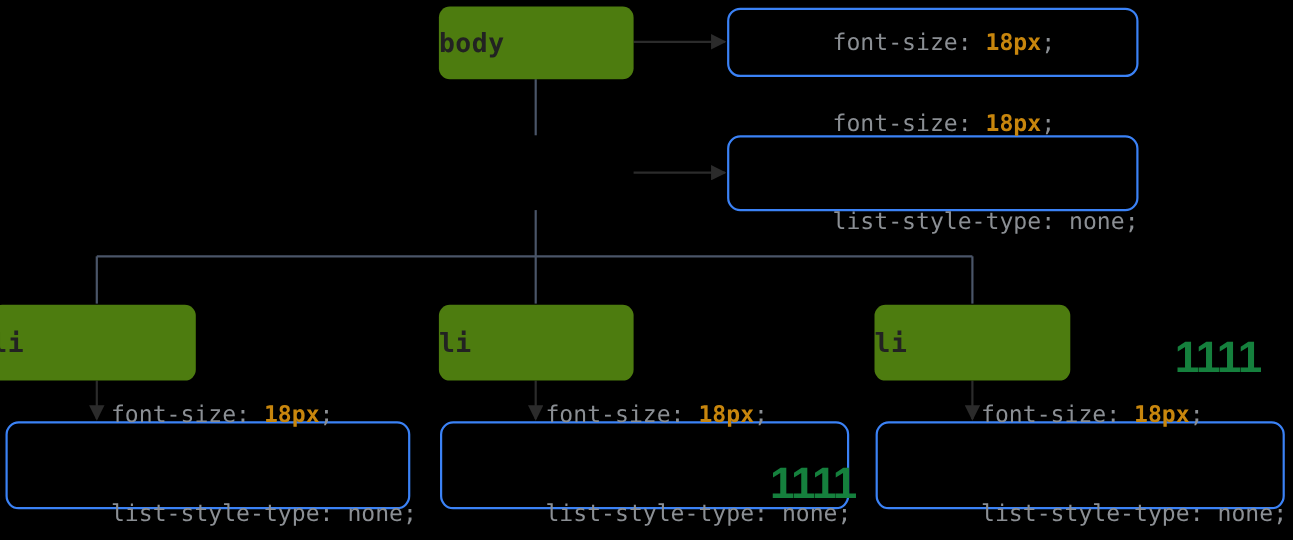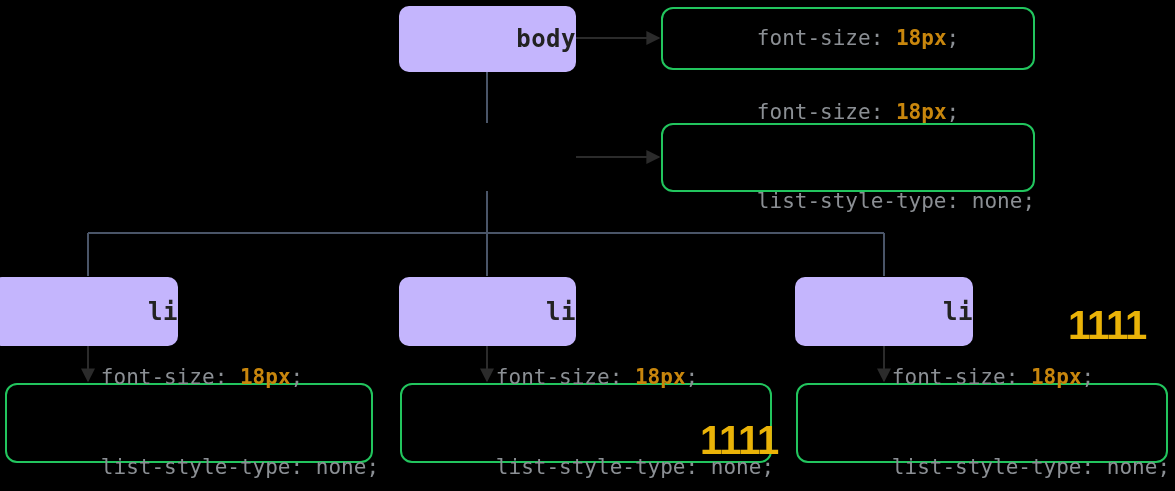--- a/index.html
+++ b/index.html
@@ -26,41 +26,41 @@
     left: 0;
     top: 0;
     width: 1175px;
     height: 491px;
     pointer-events: none;
   }
 
   
   .node {
     position: absolute;
-    background: #c4b5fd;
+    background: #4d7c0f;
     border-radius: 10px;
     display: flex;
     align-items: center;
-    justify-content: flex-end;
+    justify-content: flex-start;
     box-sizing: border-box;
   }
   .node-label {
     font-family: "DejaVu Sans Mono", monospace;
     font-weight: bold;
     font-size: 24px;
     color: #222222;
     letter-spacing: 0.5px;
     line-height: 1;
   }
 
   
   .codebox {
     position: absolute;
     background: #000000;
-    border: 2px solid #22c55e;
+    border: 2px solid #3b82f6;
     border-radius: 12px;
     box-sizing: border-box;
     display: flex;
     flex-direction: column;
     justify-content: center;
     padding: 6px 18px;
   }
   .code-line {
     font-family: "DejaVu Sans Mono", monospace;
     font-size: 21px;
@@ -80,21 +80,21 @@
     color: #8b8f94;
     font-weight: normal;
   }
 
   
   .overlay-num {
     position: absolute;
     font-family: "Liberation Sans", sans-serif;
     font-weight: bold;
     font-size: 40px;
-    color: #eab308;
+    color: #15803d;
     line-height: 1;
     letter-spacing: -1px;
     white-space: nowrap;
   }
 </style>
 </head>
 <body>
 
 <div id="stage">
 

